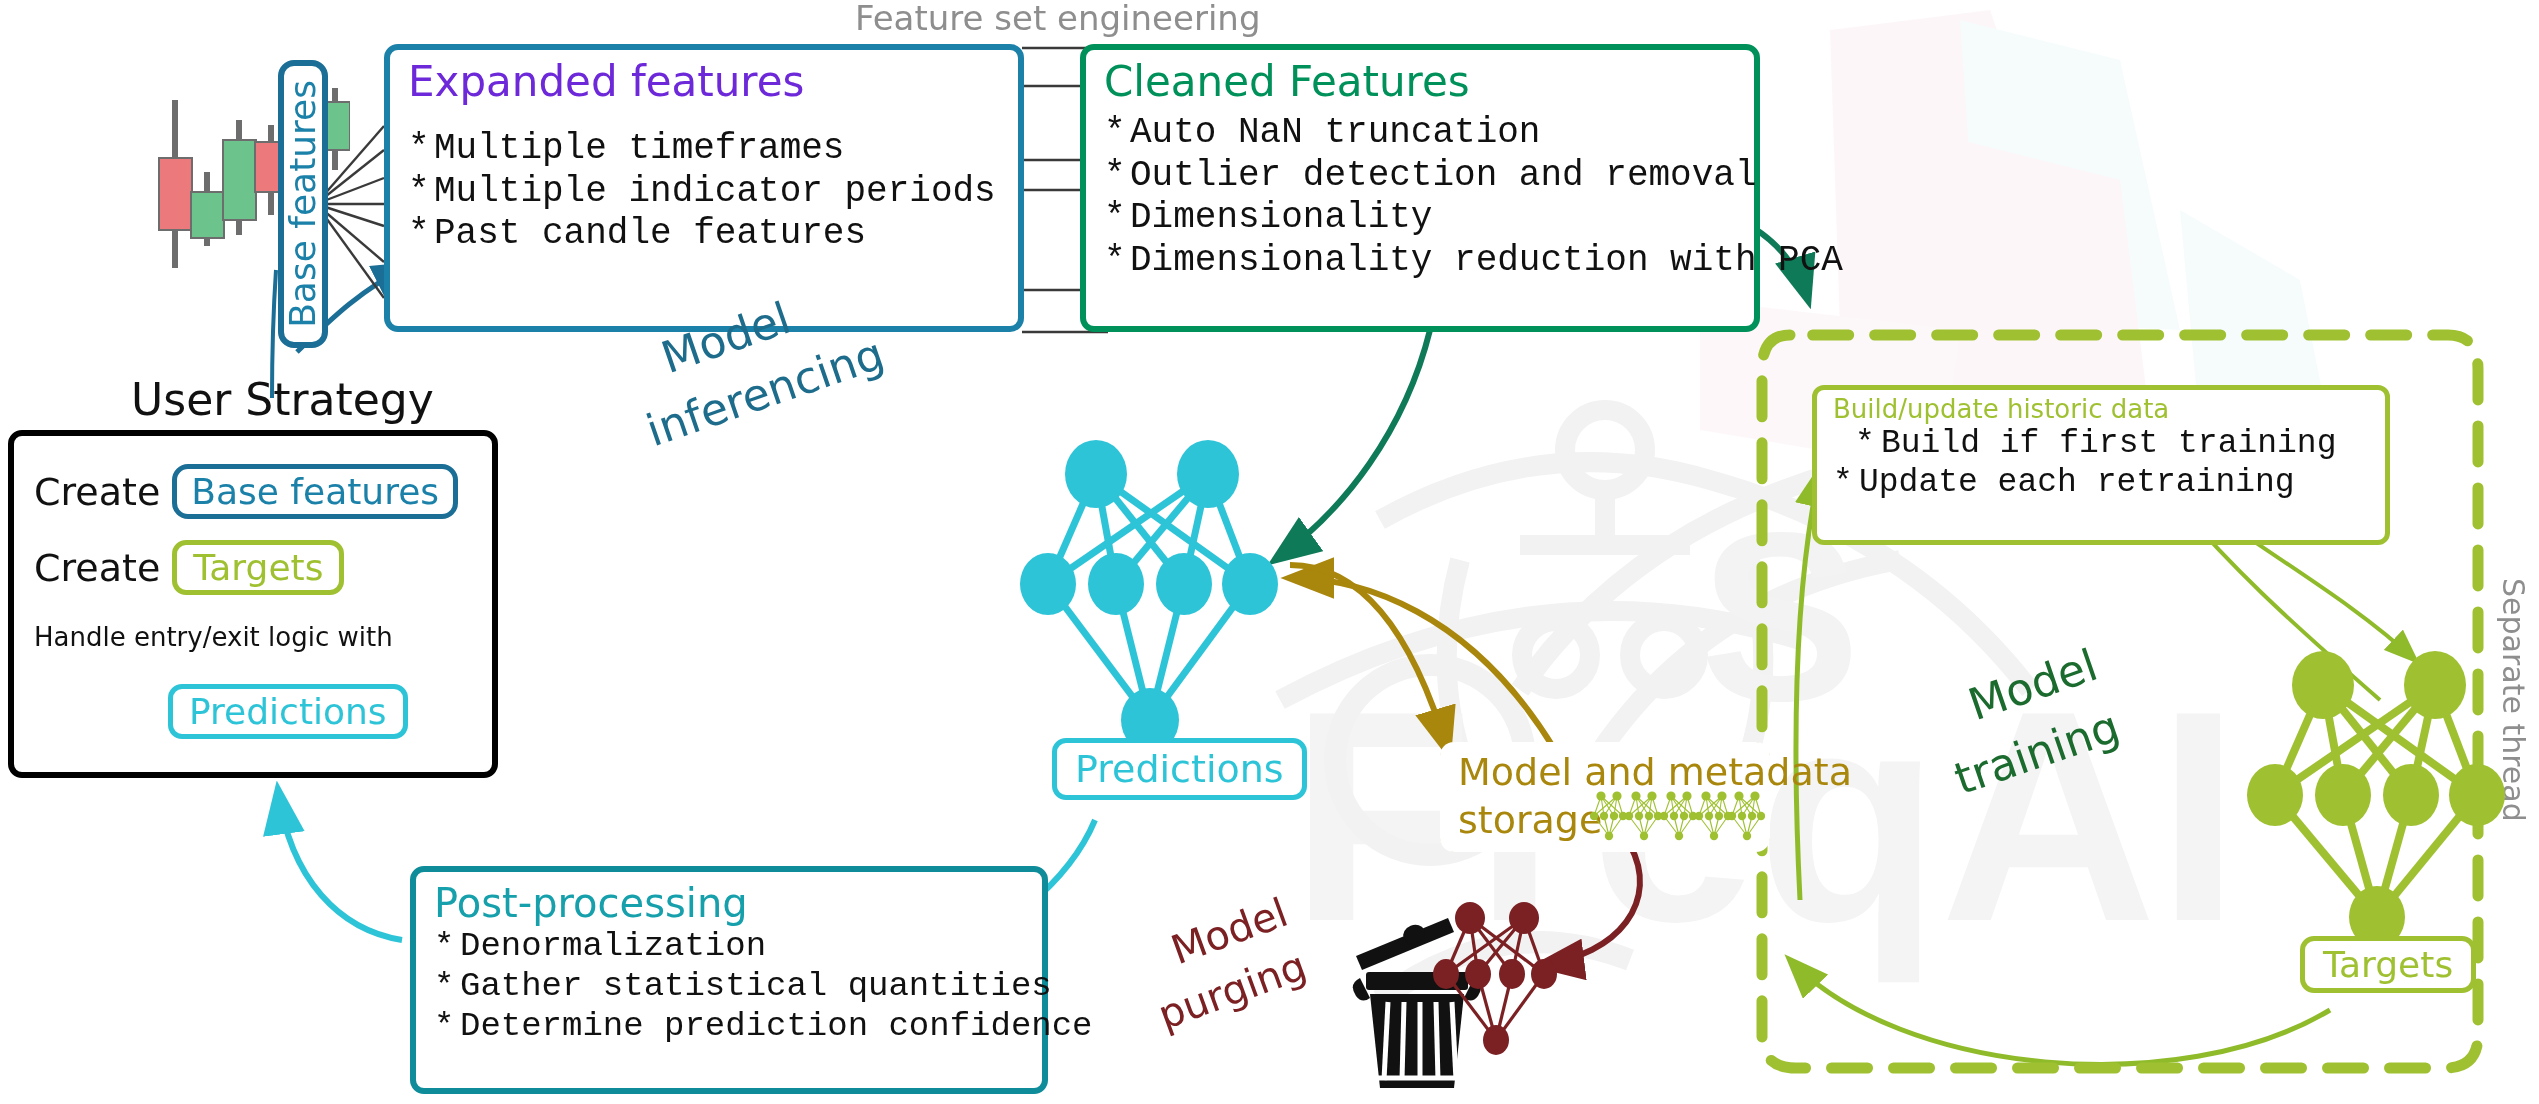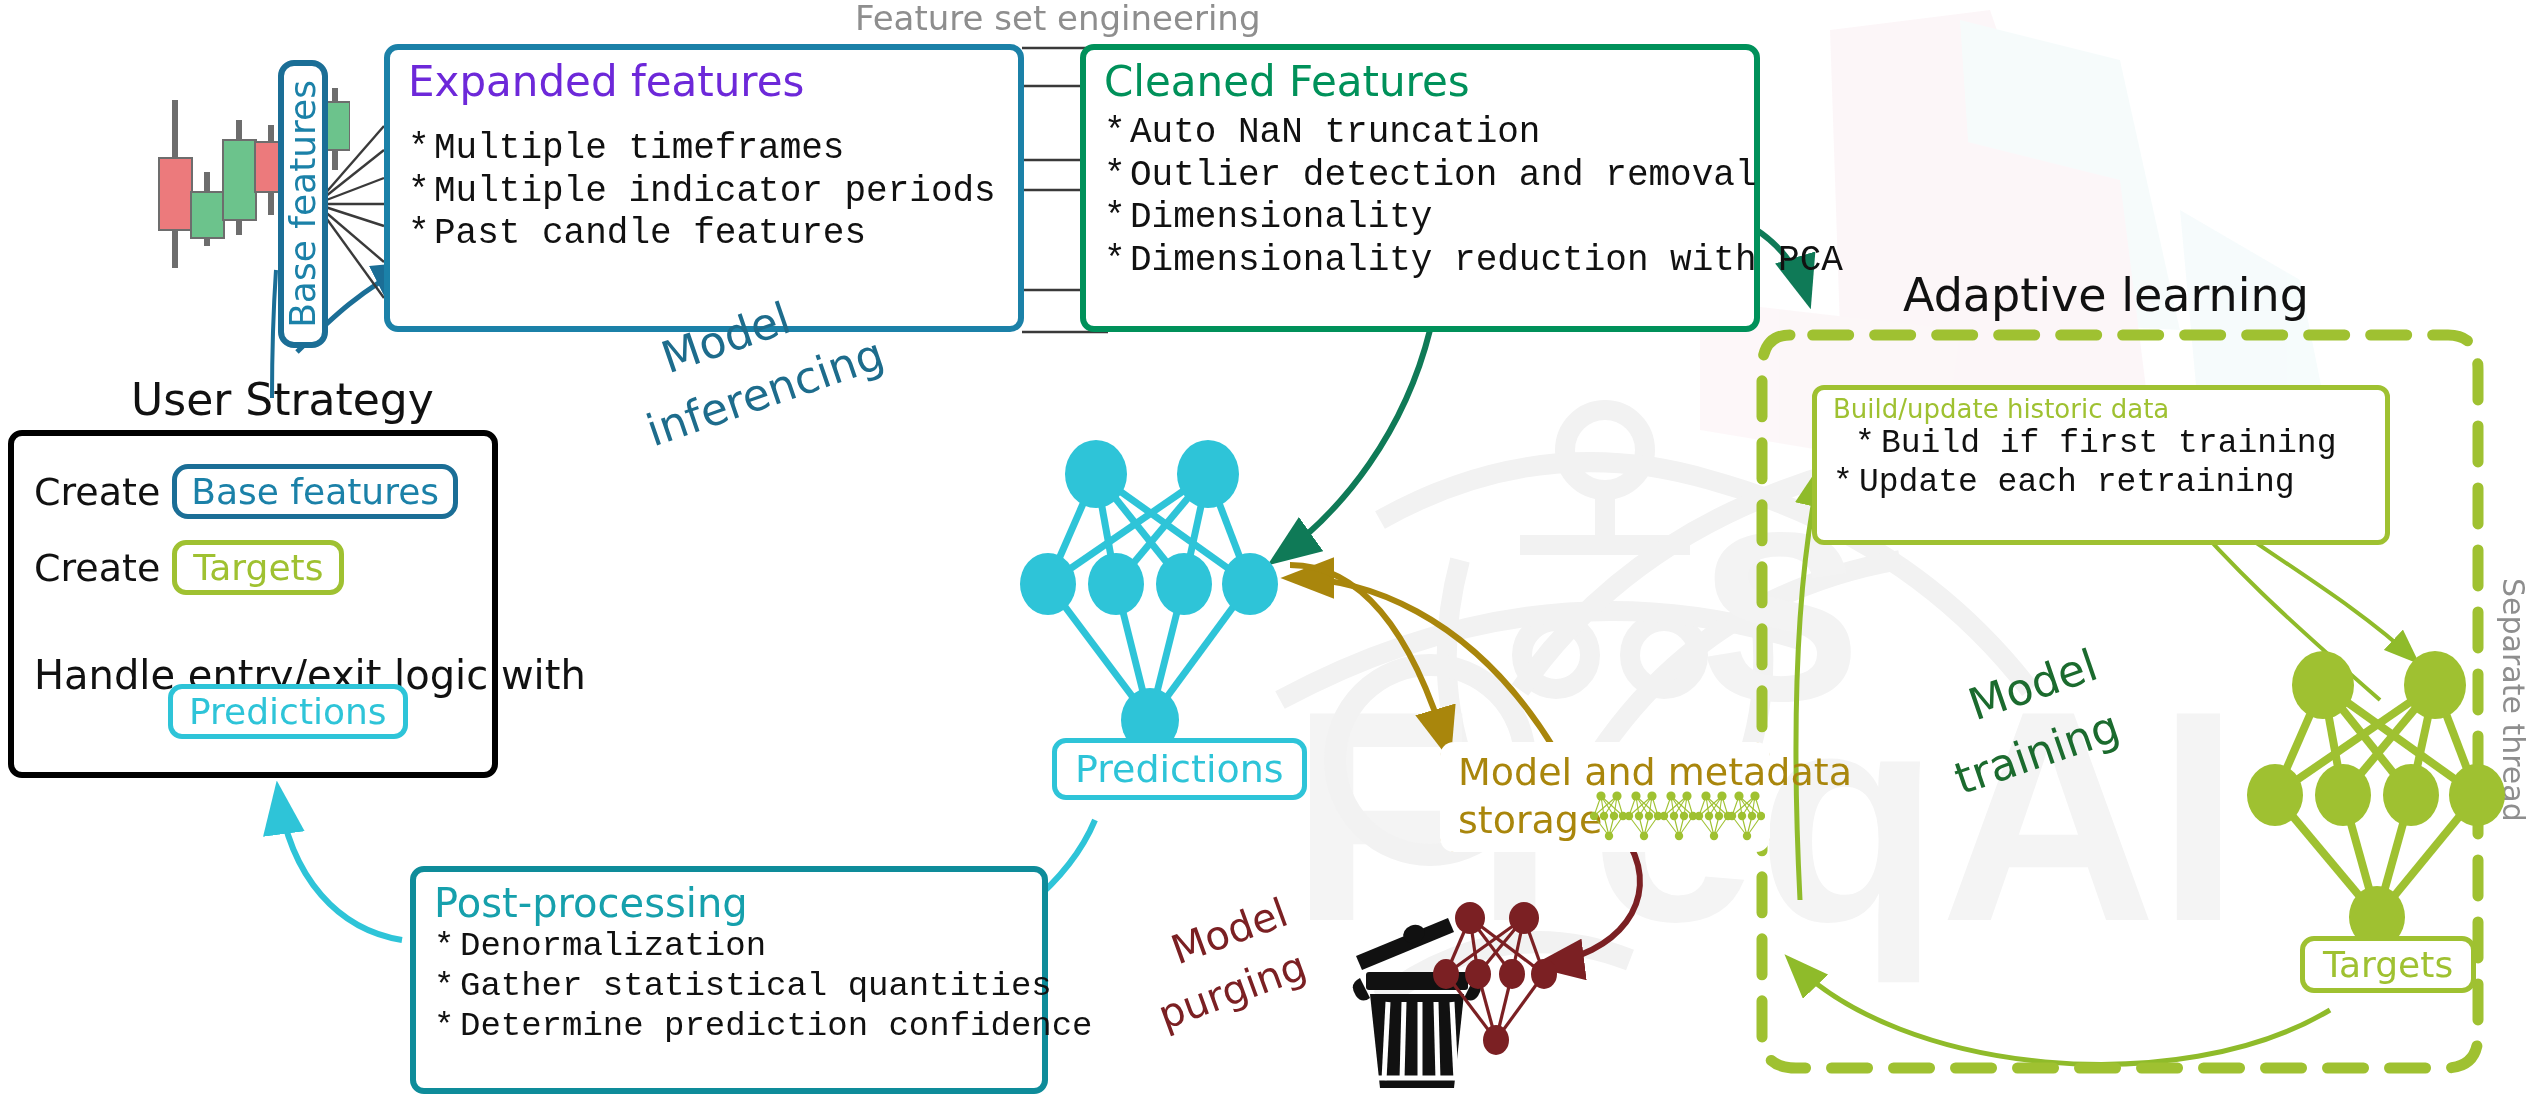--- a/index.html
+++ b/index.html
@@ -205,21 +205,21 @@
     <div class="abs" style="left:20px;top:28px;display:flex;align-items:center;gap:12px;">
       <span style="font-size:38px;color:#111;">Create</span>
       <span class="pill pill-basefeat" style="position:static;padding:2px 14px;font-size:36px;border-width:5px;">Base features</span>
     </div>
 
     <div class="abs" style="left:20px;top:104px;display:flex;align-items:center;gap:12px;">
       <span style="font-size:38px;color:#111;">Create</span>
       <span class="pill pill-targets" style="position:static;padding:2px 16px;font-size:36px;">Targets</span>
     </div>
 
-    <div class="abs" style="left:20px;top:186px;font-size:40px;color:#111;white-space:nowrap;margin-top:30px;">Handle entry/exit logic with</div>
+    <div class="abs" style="left:20px;top:186px;font-size:26px;color:#111;white-space:nowrap;">Handle entry/exit logic with</div>
 
     <div class="pill pill-pred" style="left:154px;top:248px;padding:2px 16px;font-size:36px;">Predictions</div>
   </div>
 
   <div class="rot-lbl t-blue" style="left:655px;top:335px;font-size:44px;color:#1D6C8C;transform:rotate(-19deg);">
     <span>Model</span>
   </div>
   <div class="rot-lbl" style="left:640px;top:408px;font-size:44px;color:#1D6C8C;transform:rotate(-19deg);">
     <span>inferencing</span>
   </div>
@@ -443,21 +443,20 @@
           <circle cx="4" cy="26" r="4.2"></circle>
             <circle cx="14" cy="26" r="4.2"></circle>
           <circle cx="24" cy="26" r="4.2"></circle>
             <circle cx="33" cy="26" r="4.2"></circle>
           <circle cx="19" cy="46" r="4.2"></circle>
         </g>
       </g>
     </g>
   </svg>
 
-  <div class="plain" style="left:1903px;top:268px;font-size:46px;">Adaptive learning</div>
 
   <div class="graylbl vertlabel" style="left:2496px;top:578px;font-size:30px;writing-mode:vertical-rl;transform:none;">Separate thread</div>
 
   <div class="box box-build" style="left:1812px;top:385px;width:578px;height:160px;border-radius:12px;">
     <div class="box-title t-lime" style="font-size:26px;margin:6px 0 2px 16px;">Build/update historic data</div>
     <ul class="bul" style="padding-left:16px;">
       <li style="font-size:33px;margin-left:22px;"><span class="st">*</span><span>Build if first training</span></li>
       <li style="font-size:33px;"><span class="st">*</span><span>Update each retraining</span></li>
     </ul>
   </div>

